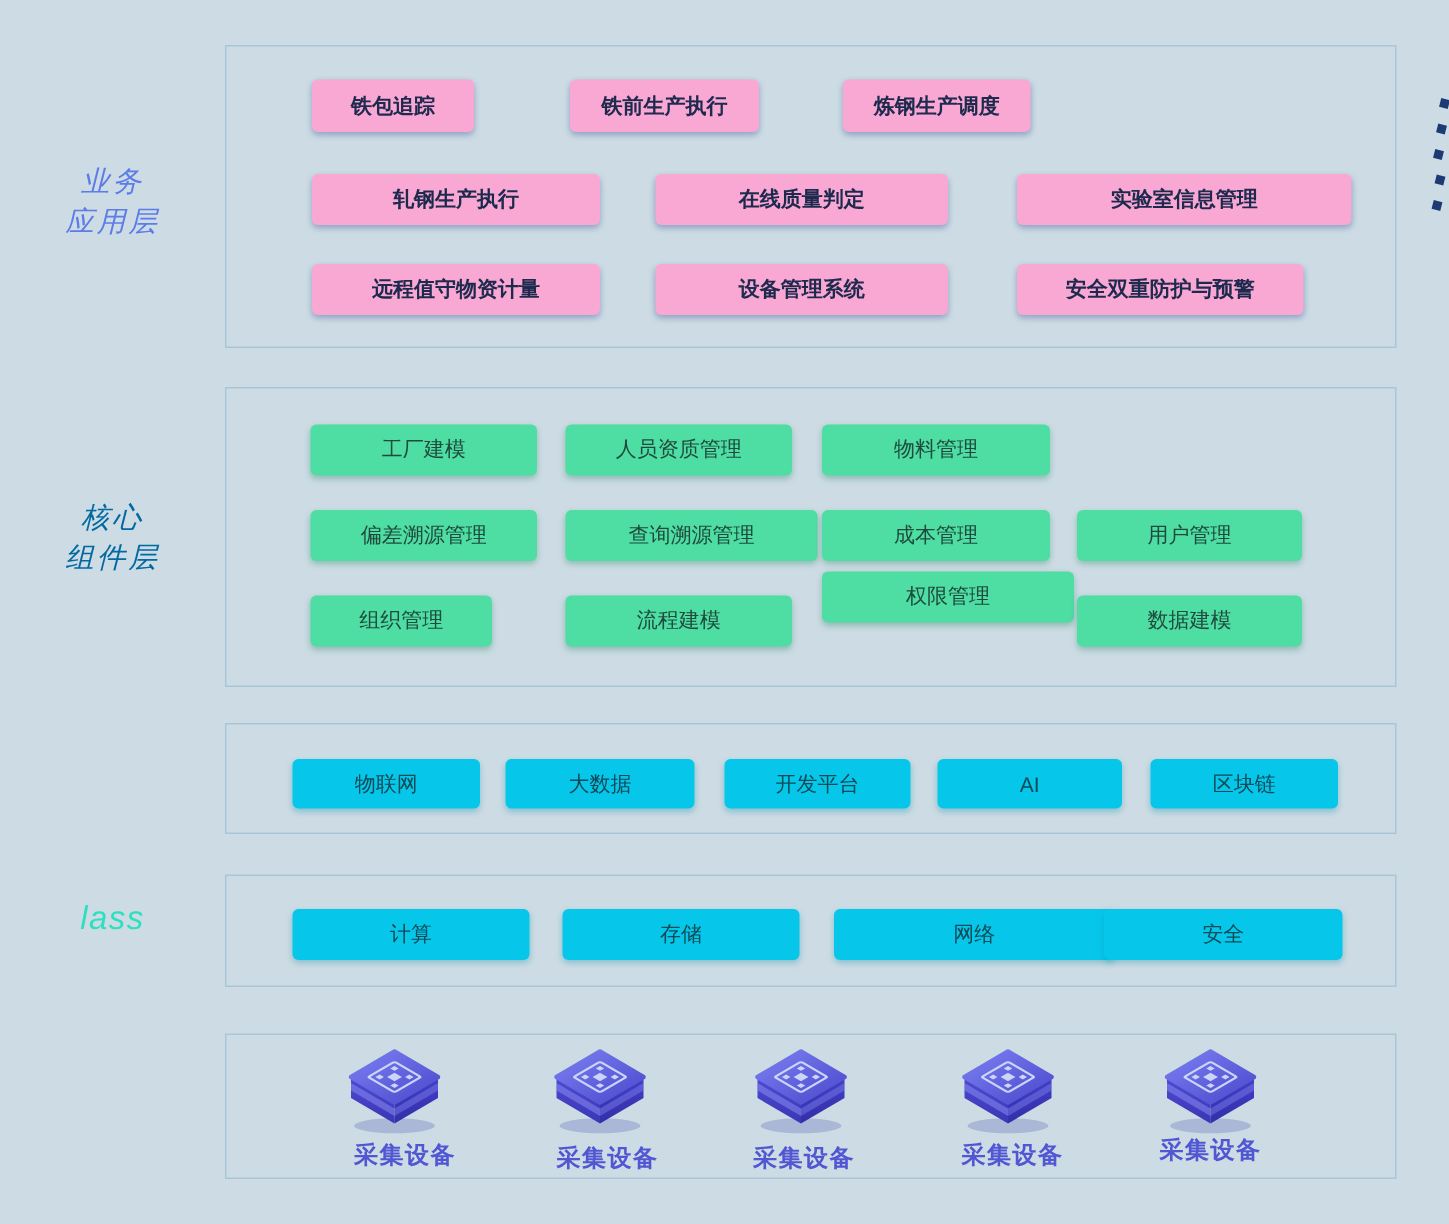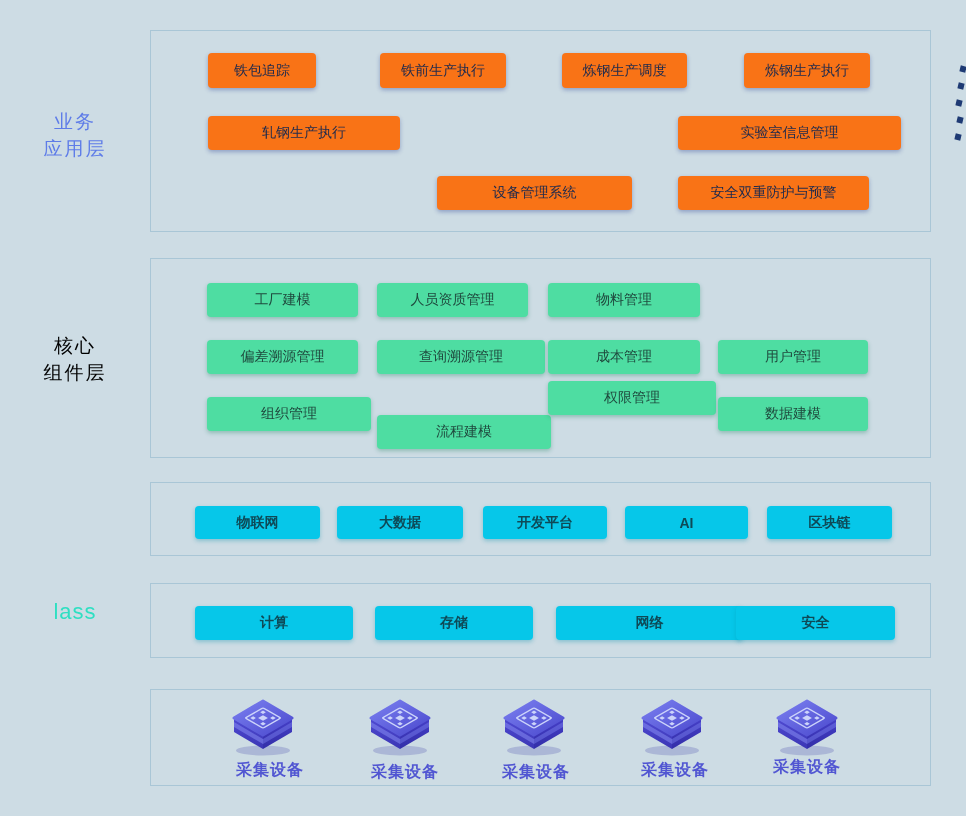--- a/index.html
+++ b/index.html
@@ -4,27 +4,27 @@
 <style>
   html,body{margin:0;padding:0;}
   body{
     width:966px;height:816px;position:relative;overflow:hidden;
     background:#cdDce4;background:#cddce4;
     font-family:"Liberation Sans","DejaVu Sans",sans-serif;
   }
   .stage{position:absolute;inset:0;}
   .panel{position:absolute;border:1px solid #a9c6d6;box-sizing:border-box;}
   .vlabel{position:absolute;left:0;width:150px;text-align:center;
-    font-size:19px;letter-spacing:2px;line-height:27px;}
+    font-size:19px;letter-spacing:2px;line-height:27px;font-style:italic;}
   .vlabel.latin{letter-spacing:1px;font-size:22px;}
   .chip{position:absolute;display:flex;align-items:center;justify-content:center;
     font-size:14px;border-radius:4px;box-sizing:border-box;cursor:default;}
-  .chip.blue{background:#f97316;color:#1d2a4e;box-shadow:0 2px 4px rgba(47,69,150,.40);}
+  .chip.blue{background:#f9a8d4;color:#1d2a4e;box-shadow:0 2px 4px rgba(47,69,150,.40);font-weight:bold;}
   .chip.green{background:#4edda2;color:#1f4a3e;box-shadow:0 2px 4px rgba(26,125,92,.35);}
-  .chip.cyan{background:#06c7e9;color:#0e4a57;box-shadow:0 2px 4px rgba(0,140,170,.35);font-weight:bold;}
+  .chip.cyan{background:#06c7e9;color:#0e4a57;box-shadow:0 2px 4px rgba(0,140,170,.35);}
   .cube{position:absolute;width:66px;height:58px;}
   .cube-label{position:absolute;width:80px;text-align:center;font-size:16px;
     font-weight:bold;letter-spacing:1px;color:#5156d2;}
   .dash{position:absolute;width:6px;height:6px;background:#1e3a74;transform:rotate(14deg);}
 </style>
 </head>
 <body>
 
 <svg width="0" height="0" style="position:absolute" aria-hidden="true">
   <defs>
@@ -54,40 +54,41 @@
   </div>
 
   <div class="vlabel" style="top:108px;color:#5e7ce8">
     <div>业务</div>
     <div>应用层</div>
   </div>
   <div class="panel" style="left:150px;top:30px;width:781px;height:202px"></div>
   <div class="chip blue" style="left:208px;top:53px;width:108px;height:35px">铁包追踪</div>
   <div class="chip blue" style="left:380px;top:53px;width:126px;height:35px">铁前生产执行</div>
   <div class="chip blue" style="left:562px;top:53px;width:125px;height:35px">炼钢生产调度</div>
-  <div class="chip blue" style="left:744px;top:53px;width:126px;height:35px">炼钢生产执行</div>
   <div class="chip blue" style="left:208px;top:116px;width:192px;height:34px">轧钢生产执行</div>
+  <div class="chip blue" style="left:437px;top:116px;width:195px;height:34px">在线质量判定</div>
   <div class="chip blue" style="left:678px;top:116px;width:223px;height:34px">实验室信息管理</div>
+  <div class="chip blue" style="left:208px;top:176px;width:192px;height:34px">远程值守物资计量</div>
   <div class="chip blue" style="left:437px;top:176px;width:195px;height:34px">设备管理系统</div>
   <div class="chip blue" style="left:678px;top:176px;width:191px;height:34px">安全双重防护与预警</div>
 
-  <div class="vlabel" style="top:332px;color:#000000">
+  <div class="vlabel" style="top:332px;color:#0369a1">
     <div>核心</div>
     <div>组件层</div>
   </div>
   <div class="panel" style="left:150px;top:258px;width:781px;height:200px"></div>
   <div class="chip green" style="left:207px;top:283px;width:151px;height:34px">工厂建模</div>
   <div class="chip green" style="left:377px;top:283px;width:151px;height:34px">人员资质管理</div>
   <div class="chip green" style="left:548px;top:283px;width:152px;height:34px">物料管理</div>
   <div class="chip green" style="left:207px;top:340px;width:151px;height:34px">偏差溯源管理</div>
   <div class="chip green" style="left:377px;top:340px;width:168px;height:34px">查询溯源管理</div>
   <div class="chip green" style="left:548px;top:340px;width:152px;height:34px">成本管理</div>
   <div class="chip green" style="left:718px;top:340px;width:150px;height:34px">用户管理</div>
-  <div class="chip green" style="left:207px;top:397px;width:164px;height:34px">组织管理</div>
-  <div class="chip green" style="left:377px;top:415px;width:174px;height:34px">流程建模</div>
+  <div class="chip green" style="left:207px;top:397px;width:121px;height:34px">组织管理</div>
+  <div class="chip green" style="left:377px;top:397px;width:151px;height:34px">流程建模</div>
   <div class="chip green" style="left:548px;top:381px;width:168px;height:34px">权限管理</div>
   <div class="chip green" style="left:718px;top:397px;width:150px;height:34px">数据建模</div>
 
   <div class="panel" style="left:150px;top:482px;width:781px;height:74px"></div>
   <div class="chip cyan" style="left:195px;top:506px;width:125px;height:33px">物联网</div>
   <div class="chip cyan" style="left:337px;top:506px;width:126px;height:33px">大数据</div>
   <div class="chip cyan" style="left:483px;top:506px;width:124px;height:33px">开发平台</div>
   <div class="chip cyan" style="left:625px;top:506px;width:123px;height:33px">AI</div>
   <div class="chip cyan" style="left:767px;top:506px;width:125px;height:33px">区块链</div>
 

